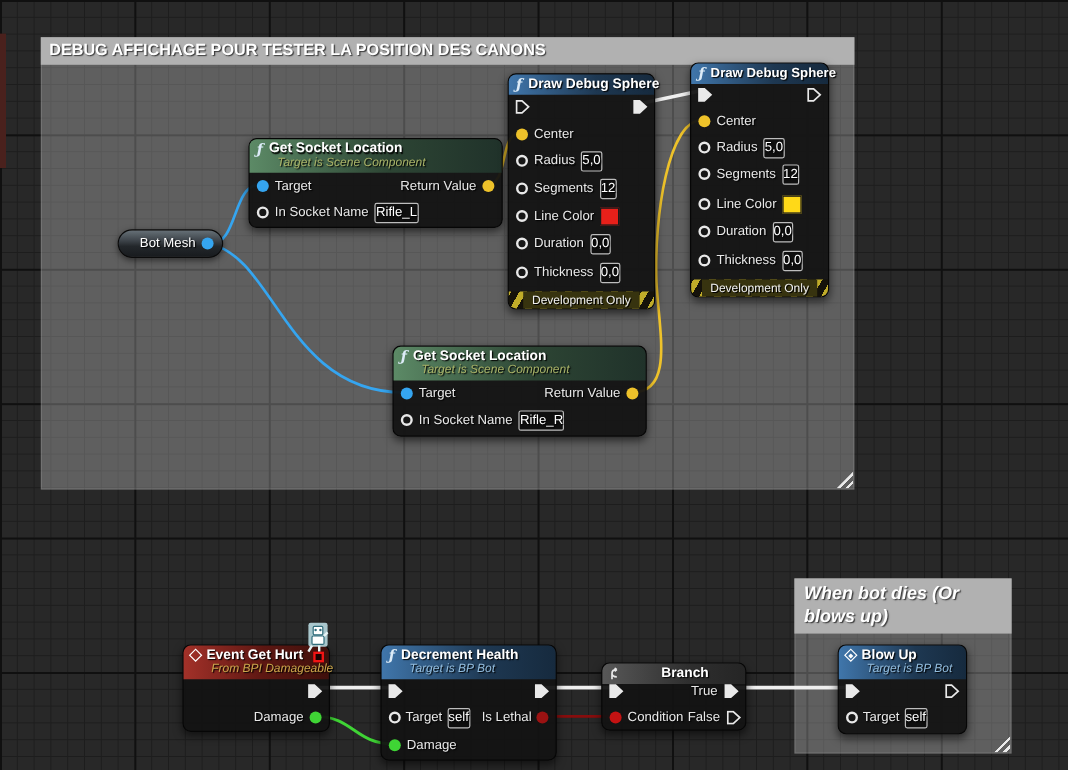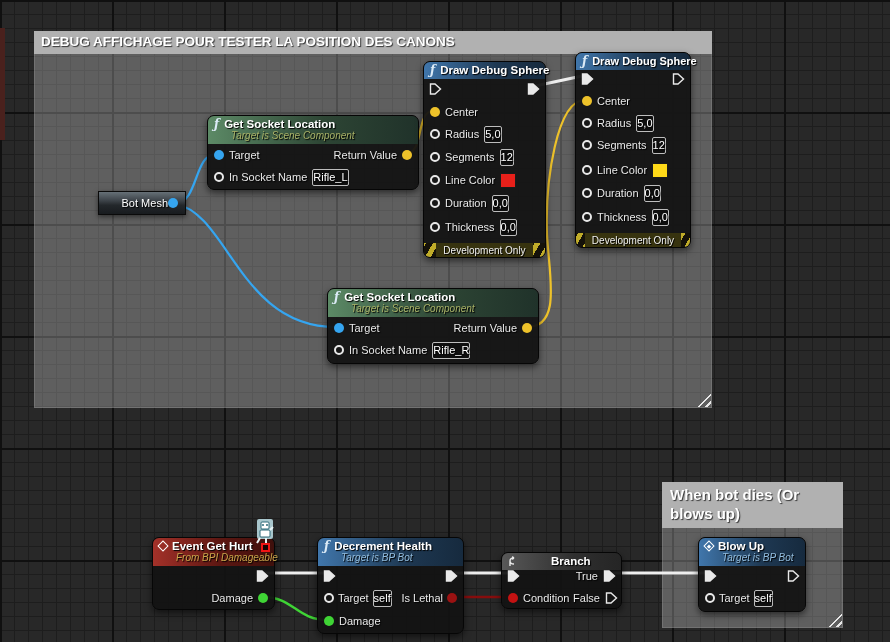--- a/index.html
+++ b/index.html
@@ -58,43 +58,43 @@
   .exec.filled path{fill:#e9e9e9;}
   .exec.hollow path{fill:none;}
   .valbox{border:1px solid #bdbdbd;border-radius:2px;background:rgba(0,0,0,0.35);color:#fff;
     font-size:11px;padding:0 0;height:15px;line-height:15px;}
   .swatch{width:14px;height:13px;border:1px solid #1a1a1a;flex:none;}
   .devfooter{position:absolute;left:0;right:0;bottom:0;height:14px;border-radius:0 0 6px 6px;overflow:hidden;
     background:repeating-linear-gradient(-60deg,#c0ac29 0 5px,#15120a 5px 11px);
     display:flex;align-items:center;justify-content:center;}
   .devfooter span{background:#37330f;color:#f0f0f0;font-size:10px;padding:4px 7px;height:100%;
     display:flex;align-items:center;text-shadow:1px 1px 0 #000;}
-  .varnode{position:absolute;z-index:3;height:24px;border-radius:0;border:1px solid #0a0a0a;
+  .varnode{position:absolute;z-index:3;height:24px;border-radius:12px;border:1px solid #0a0a0a;
     background:linear-gradient(180deg,#667077 0%,#3c4248 40%,#23272b 60%,#181b1e 100%);
-    display:flex;align-items:center;justify-content:flex-end;gap:0;padding:0 7px;color:#fff;font-size:11px;
+    display:flex;align-items:center;justify-content:flex-end;gap:5px;padding:0 7px;color:#fff;font-size:11px;
     text-shadow:1px 1px 1px #000;box-shadow:0 2px 5px rgba(0,0,0,0.5);box-sizing:border-box;}
   .bp{position:absolute;top:5px;right:4px;width:9px;height:9px;border:2px solid #f21414;background:#1c0202;box-sizing:border-box;}
   .sliver{position:absolute;z-index:3;left:0;top:28px;width:5px;height:112px;background:#4a211d;}
   svg.wires{position:absolute;inset:0;z-index:2;}
   .sprite{position:absolute;z-index:4;}
 </style>
 </head>
 <body>
 
 <div class="canvas">
 
   <div class="comment" style="left:34px;top:31px;width:678px;height:377px;">
     <div class="comment-body"></div>
     <div class="comment-title" style="font-size:13.5px;height:17px;">DEBUG AFFICHAGE POUR TESTER LA POSITION DES CANONS</div>
     <div class="resize"></div>
   </div>
 
   <div class="comment" style="left:662px;top:482px;width:181px;height:146px;">
     <div class="comment-body"></div>
-    <div class="comment-title" style="font-size:15px;padding:4px 8px;">When bot dies (Or blows up)</div>
+    <div class="comment-title" style="font-size:15px;padding:4px 8px;font-style:italic;">When bot dies (Or blows up)</div>
     <div class="resize"></div>
   </div>
 
   <svg class="wires" width="890" height="642">
     <path d="M176,203 C198,203 194,154 216,154" stroke="#35a5f0" stroke-width="2.2" fill="none"></path>
     <path d="M176,204 C228,214 240,327 336,327" stroke="#35a5f0" stroke-width="2.2" fill="none"></path>
     <path d="M406,154 C424,154 416,111 433,111" stroke="#eec22a" stroke-width="2.2" fill="none"></path>
     <path d="M527,327 C562,327 549,275 547,235 C545,180 557,100 585,100" stroke="#eec22a" stroke-width="2.2" fill="none"></path>
     <path d="M535,86 L582,76" stroke="#efefef" stroke-width="3" fill="none"></path>
     <path d="M263,573 L327,573" stroke="#efefef" stroke-width="3" fill="none"></path>

